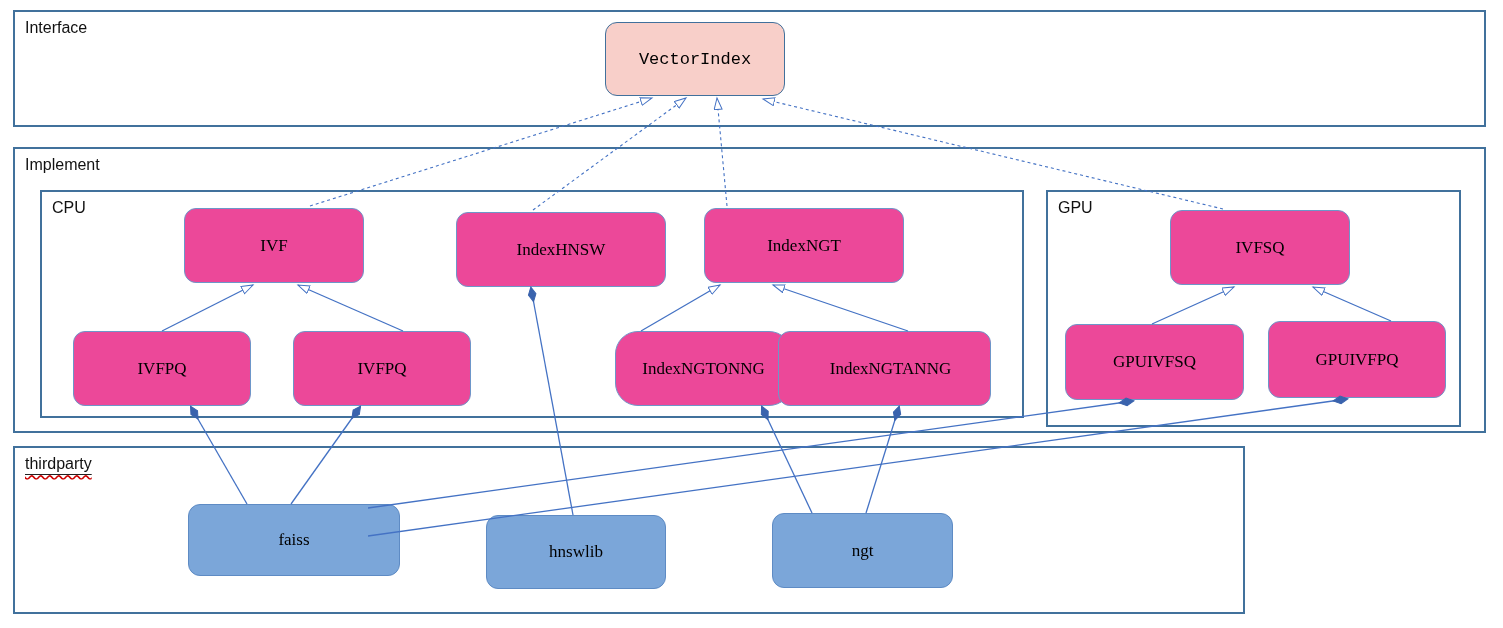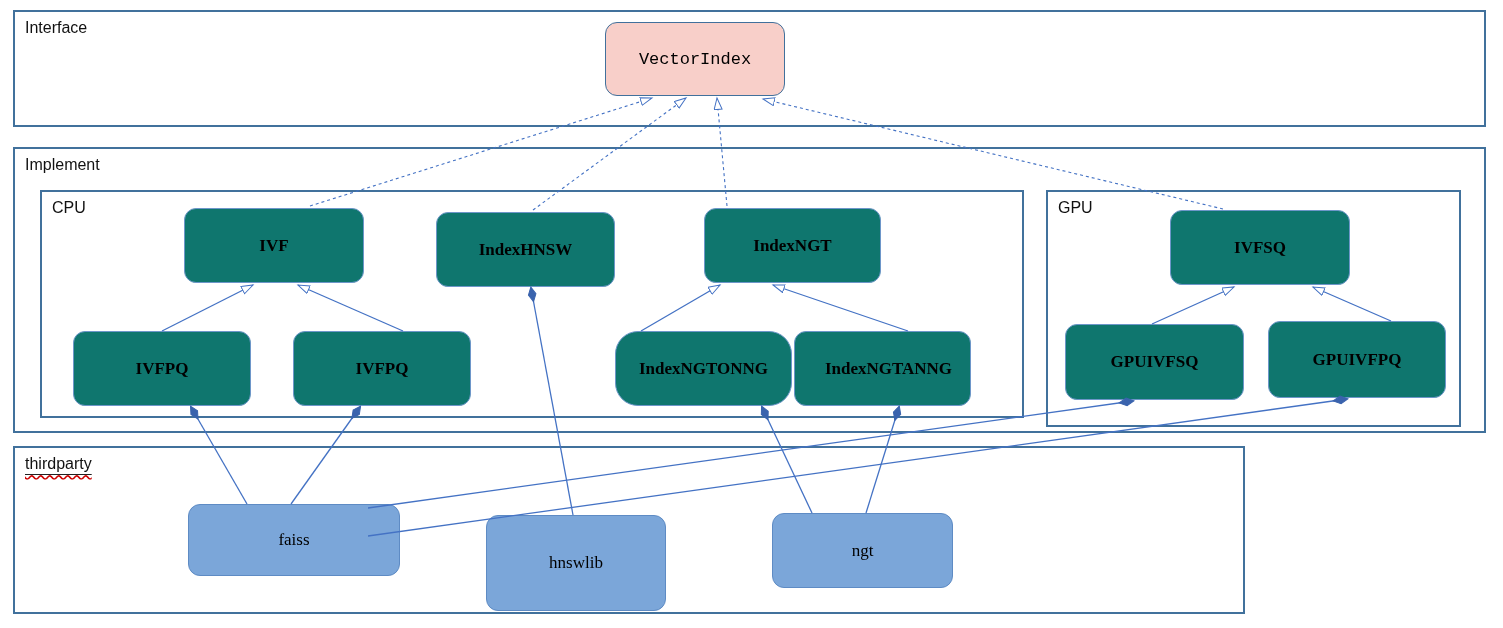--- a/index.html
+++ b/index.html
@@ -35,21 +35,21 @@
     border-radius:12px;
     display:flex; align-items:center; justify-content:center;
     font-family:"Liberation Serif", serif;
     font-size:17px;
     color:#000000;
     box-sizing:border-box;
     z-index:5;
     text-align:center;
   }
   .node-pink  { background:#f8cfc9; border:1.5px solid #41719c;font-family:Liberation Mono, monospace; }
-  .node-green { background:#0f766e; border:1.5px solid #6d96c9;font-weight:bold; }
+  .node-green { background:#ec4899; border:1.5px solid #6d96c9; }
   .node-blue  { background:#7ba6d9; border:1.5px solid #5e8bc4; }
   #edges {
     position:absolute; left:0; top:0;
     width:1503px; height:628px;
     z-index:9;
     pointer-events:none;
   }
   #edges line { stroke:#4472c4; stroke-width:1.3; }
   #edges line.dashed { stroke-dasharray:3,3; stroke-width:1.1; }
 </style>
@@ -75,41 +75,41 @@
   </div>
 
   <div class="section" style="left:13px; top:446px; width:1232px; height:168px;">
     <span class="section-label tp-label-wrap"><span class="u">thirdparty</span></span>
   </div>
 
   <div class="node node-pink" style="left:605px; top:22px; width:180px; height:74px;">VectorIndex</div>
 
   <div class="node node-green" style="left:184px; top:208px; width:180px; height:75px;">IVF</div>
 
-  <div class="node node-green" style="left:436px; top:212px; width:179px; height:75px;">IndexHNSW</div>
+  <div class="node node-green" style="left:456px; top:212px; width:210px; height:75px;">IndexHNSW</div>
 
-  <div class="node node-green" style="left:704px; top:208px; width:177px; height:75px;">IndexNGT</div>
+  <div class="node node-green" style="left:704px; top:208px; width:200px; height:75px;">IndexNGT</div>
 
   <div class="node node-green" style="left:1170px; top:210px; width:180px; height:75px;">IVFSQ</div>
 
   <div class="node node-green" style="left:73px; top:331px; width:178px; height:75px;">IVFPQ</div>
 
   <div class="node node-green" style="left:293px; top:331px; width:178px; height:75px;">IVFPQ</div>
 
   <div class="node node-green" style="left:615px; top:331px; width:177px; height:75px;border-radius:23px;">IndexNGTONNG</div>
 
-  <div class="node node-green" style="left:794px; top:331px; width:177px; height:75px;padding-left:12px;">IndexNGTANNG</div>
+  <div class="node node-green" style="left:778px; top:331px; width:213px; height:75px;padding-left:12px;">IndexNGTANNG</div>
 
   <div class="node node-green" style="left:1065px; top:324px; width:179px; height:76px;">GPUIVFSQ</div>
 
   <div class="node node-green" style="left:1268px; top:321px; width:178px; height:77px;">GPUIVFPQ</div>
 
   <div class="node node-blue" style="left:188px; top:504px; width:212px; height:72px;">faiss</div>
 
-  <div class="node node-blue" style="left:486px; top:515px; width:180px; height:96px;">hnswlib</div>
+  <div class="node node-blue" style="left:486px; top:515px; width:180px; height:74px;">hnswlib</div>
 
   <div class="node node-blue" style="left:772px; top:513px; width:181px; height:75px;">ngt</div>
 
   <svg id="edges" viewBox="0 0 1503 628" xmlns="http://www.w3.org/2000/svg">
     <defs>
       <marker id="tri" markerWidth="14" markerHeight="11" refX="12" refY="4.5" orient="auto" markerUnits="userSpaceOnUse">
         <path d="M0.5,0.5 L12,4.5 L0.5,8.5 Z" fill="#ffffff" stroke="#4472c4" stroke-width="1"></path>
       </marker>
       <marker id="dia" markerWidth="17" markerHeight="11" refX="2" refY="5" orient="auto" markerUnits="userSpaceOnUse">
         <path d="M1,5 L8.5,1.2 L16,5 L8.5,8.8 Z" fill="#3a63ad" stroke="#3a63ad"></path>

